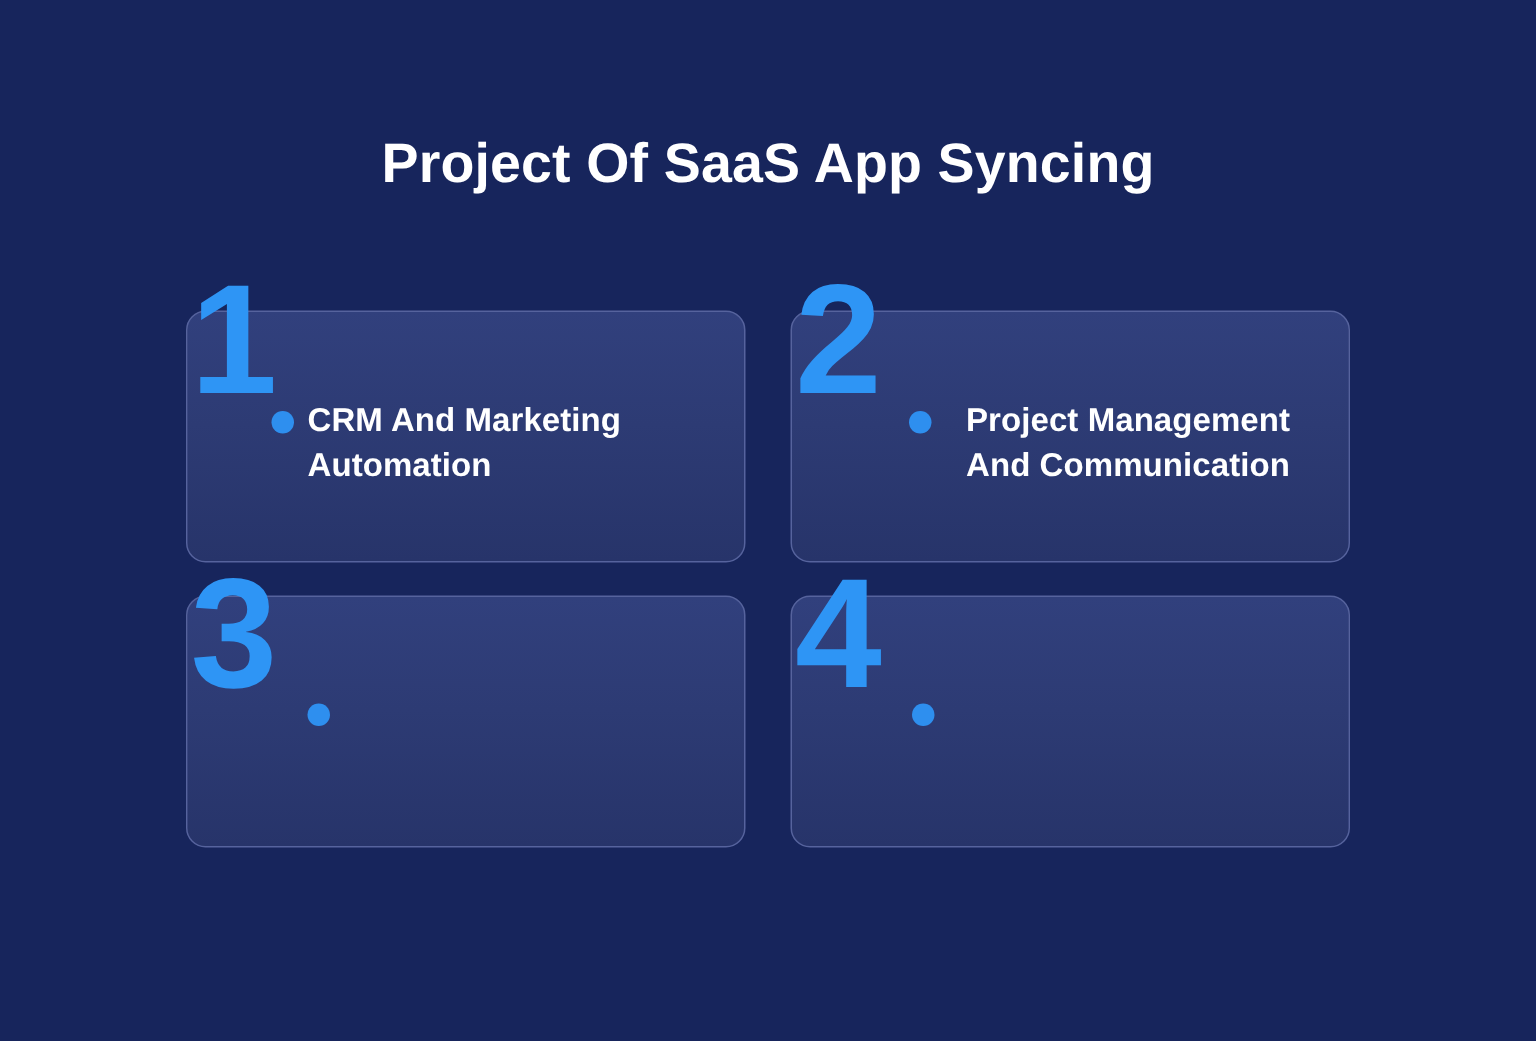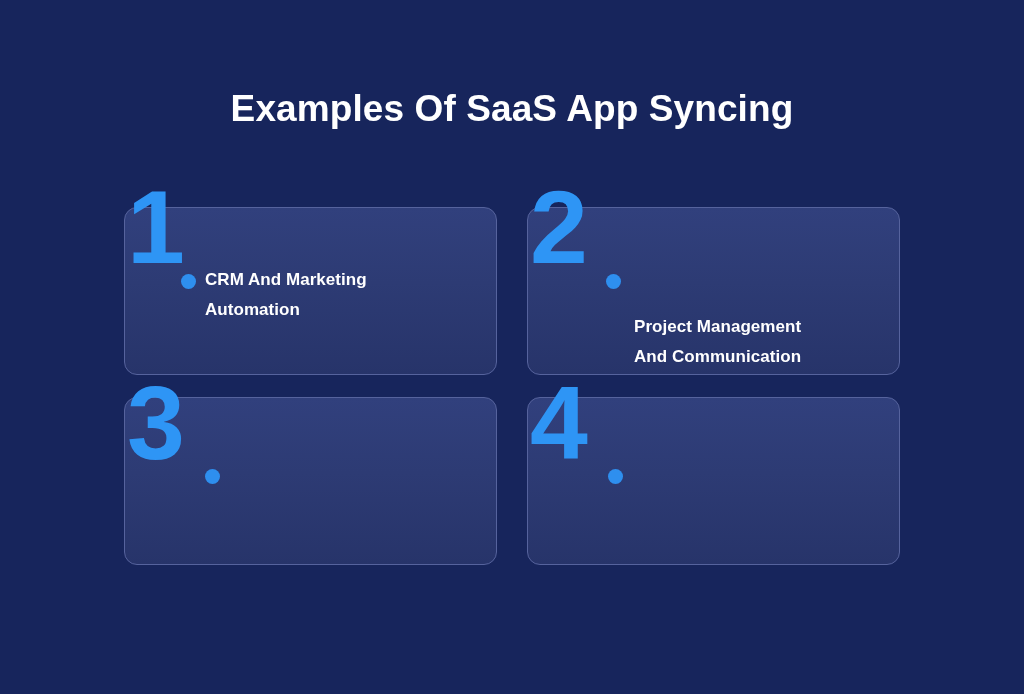--- a/index.html
+++ b/index.html
@@ -81,54 +81,54 @@
   .card-dot {
     position: absolute;
     width: 15px;
     height: 15px;
     border-radius: 50%;
     background: #2e8fef;
   }
 
   .card-text {
     position: absolute;
-    font-size: 17px;
+    font-size: 22px;
     font-weight: bold;
     color: #ffffff;
     line-height: 30px;
     letter-spacing: 0.05px;
     white-space: pre-line;
   }
 
   
   .card-1 .card-number { left: 2px;  top: -33px; }
   .card-1 .card-dot    { left: 56px; top: 66px; }
   .card-1 .card-text   { left: 80px; top: 57px; width: 275px; }
 
   
   .card-2 .card-number { left: 2px;  top: -33px; }
   .card-2 .card-dot    { left: 78px; top: 66px; }
-  .card-2 .card-text   { left: 106px; top: 57px; width: 268px; margin-top: 47px; }
+  .card-2 .card-text   { left: 116px; top: 57px; width: 268px; }
 
   
   .card-3 .card-number { left: 2px;  top: -27px; }
   .card-3 .card-dot    { left: 80px; top: 71px; }
   .card-3 .card-text   { left: 104px; top: 62px; width: 250px; }
 
   
   .card-4 .card-number { left: 2px;  top: -27px; }
   .card-4 .card-dot    { left: 80px; top: 71px; }
   .card-4 .card-text   { left: 104px; top: 62px; width: 250px; }
 </style>
 </head>
 <body>
 
 <div class="page">
 
-  <div class="page-title">Examples Of SaaS App Syncing</div>
+  <div class="page-title">Project Of SaaS App Syncing</div>
 
   <div class="card-grid">
 
     <div class="card card-1">
       <div class="card-inner">
         <span class="card-number">1</span>
         <span class="card-dot"></span>
         <span class="card-text">CRM And Marketing
 Automation</span>
       </div>

